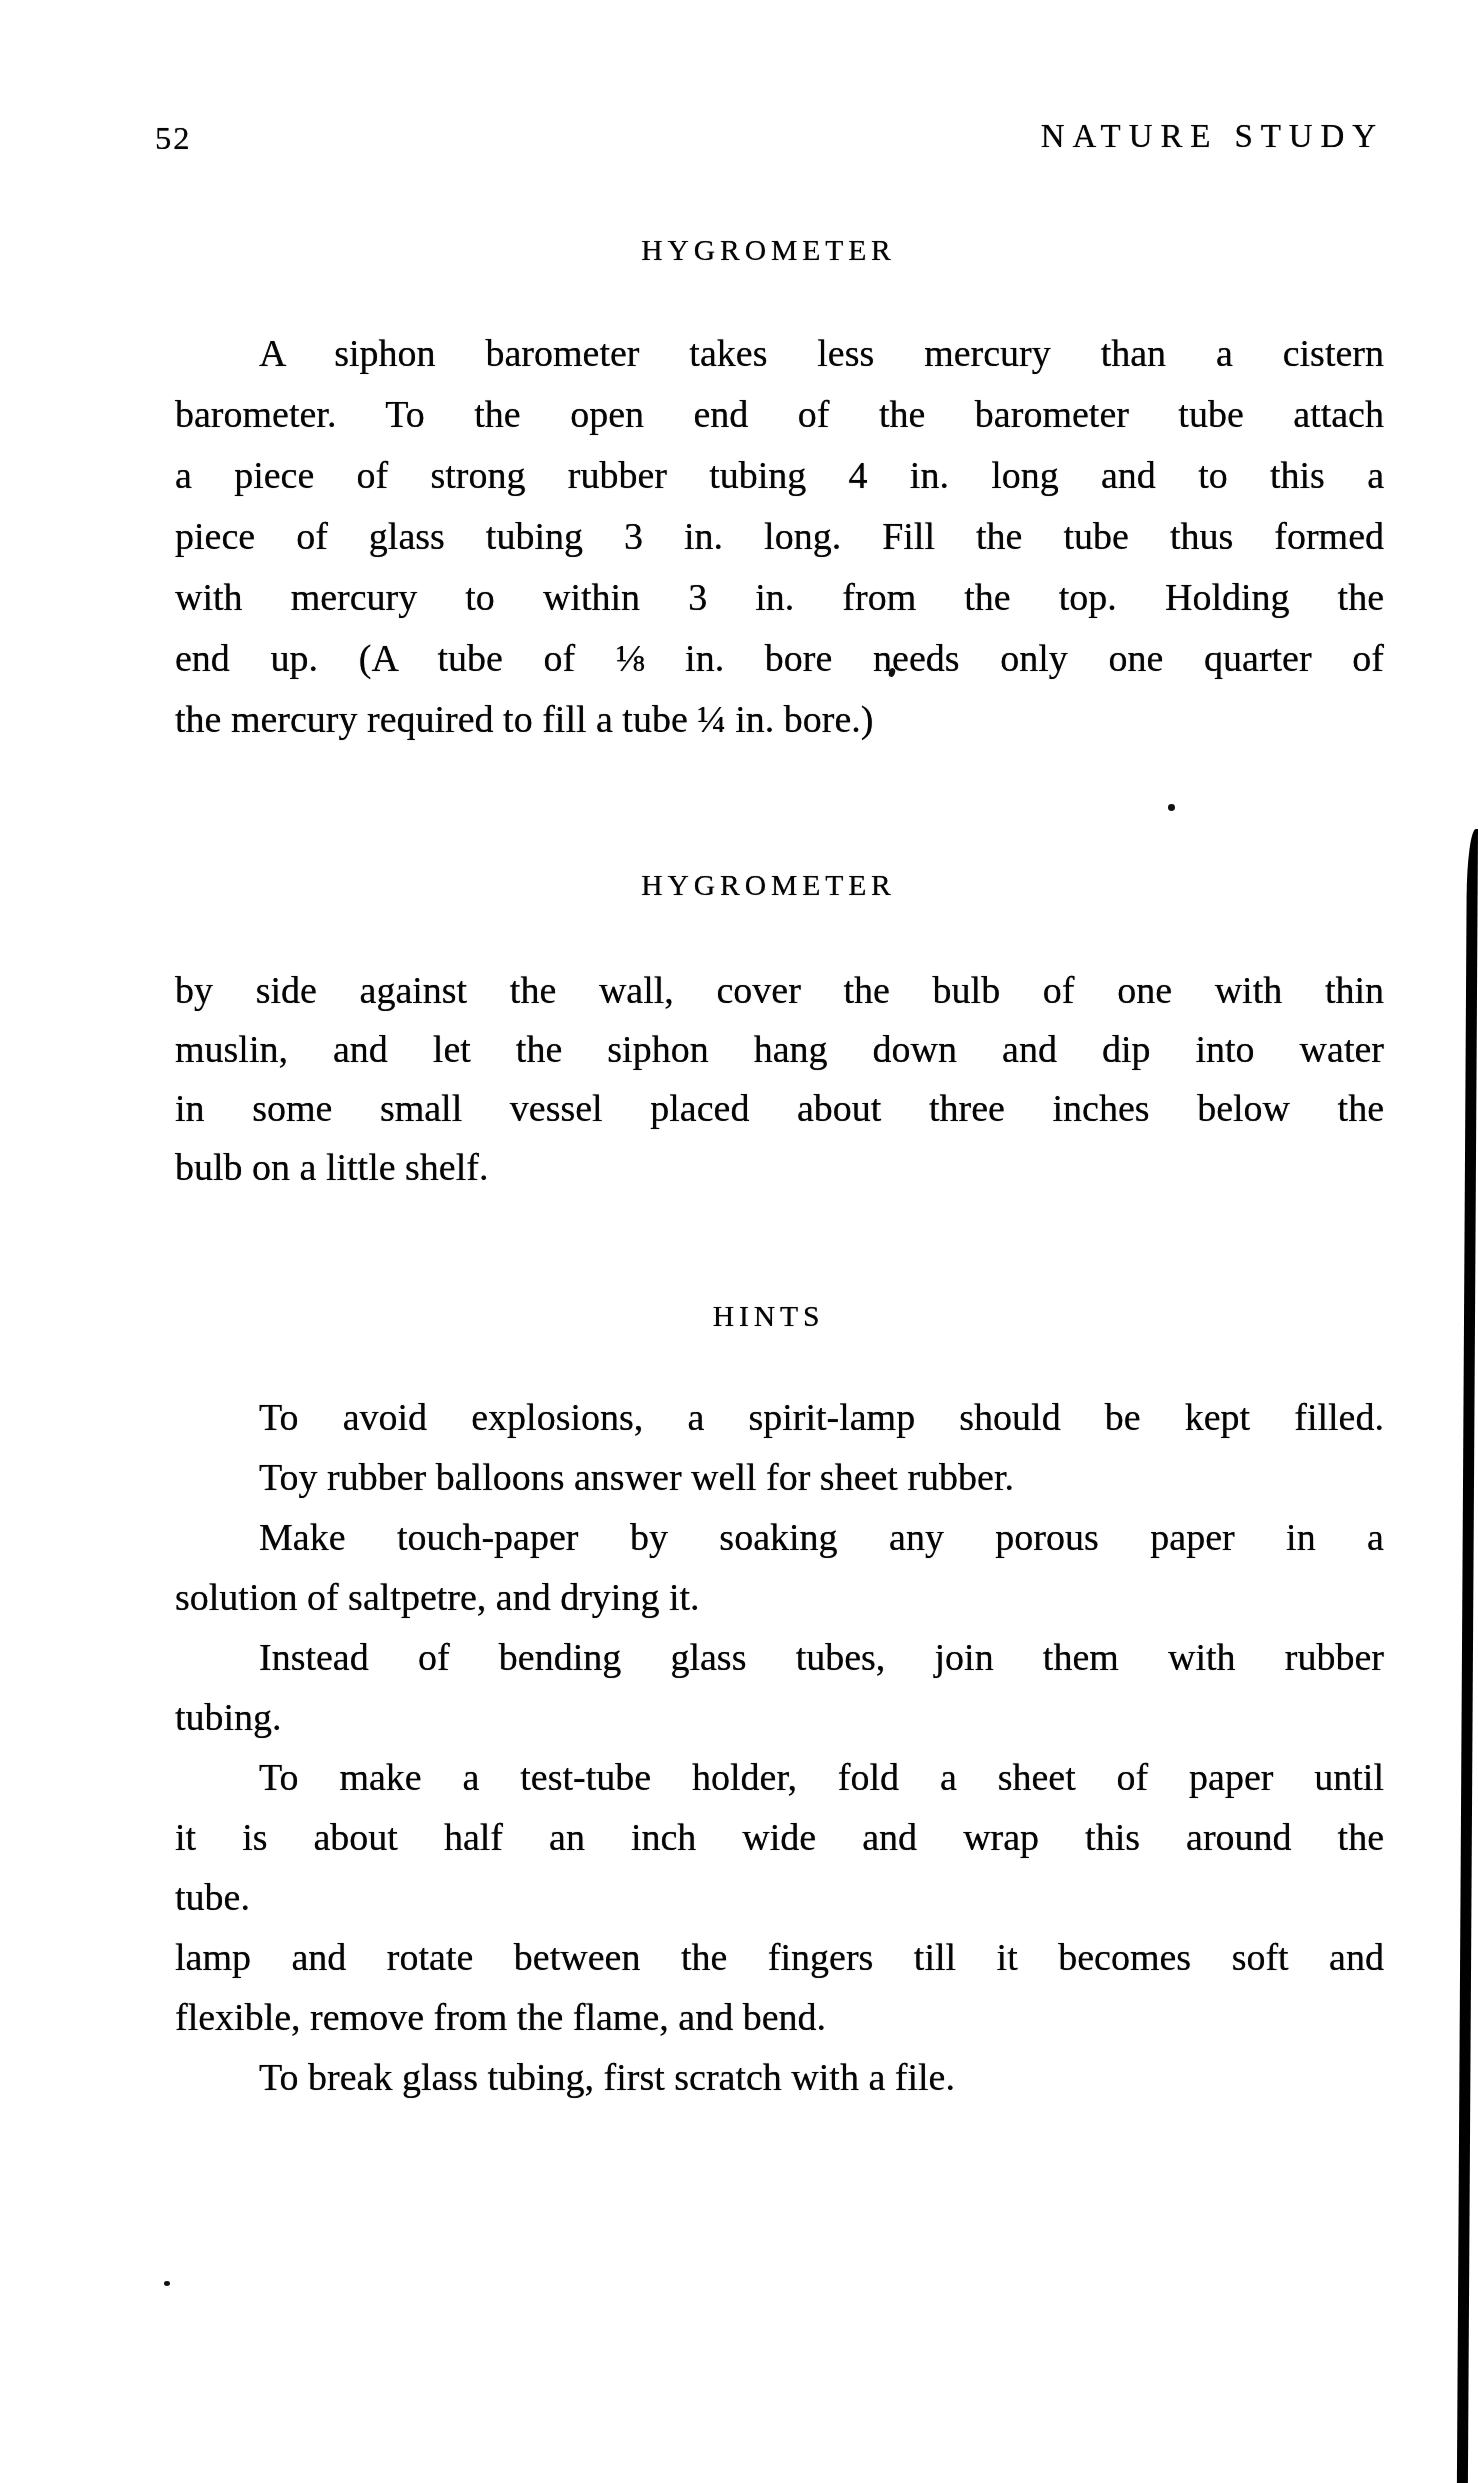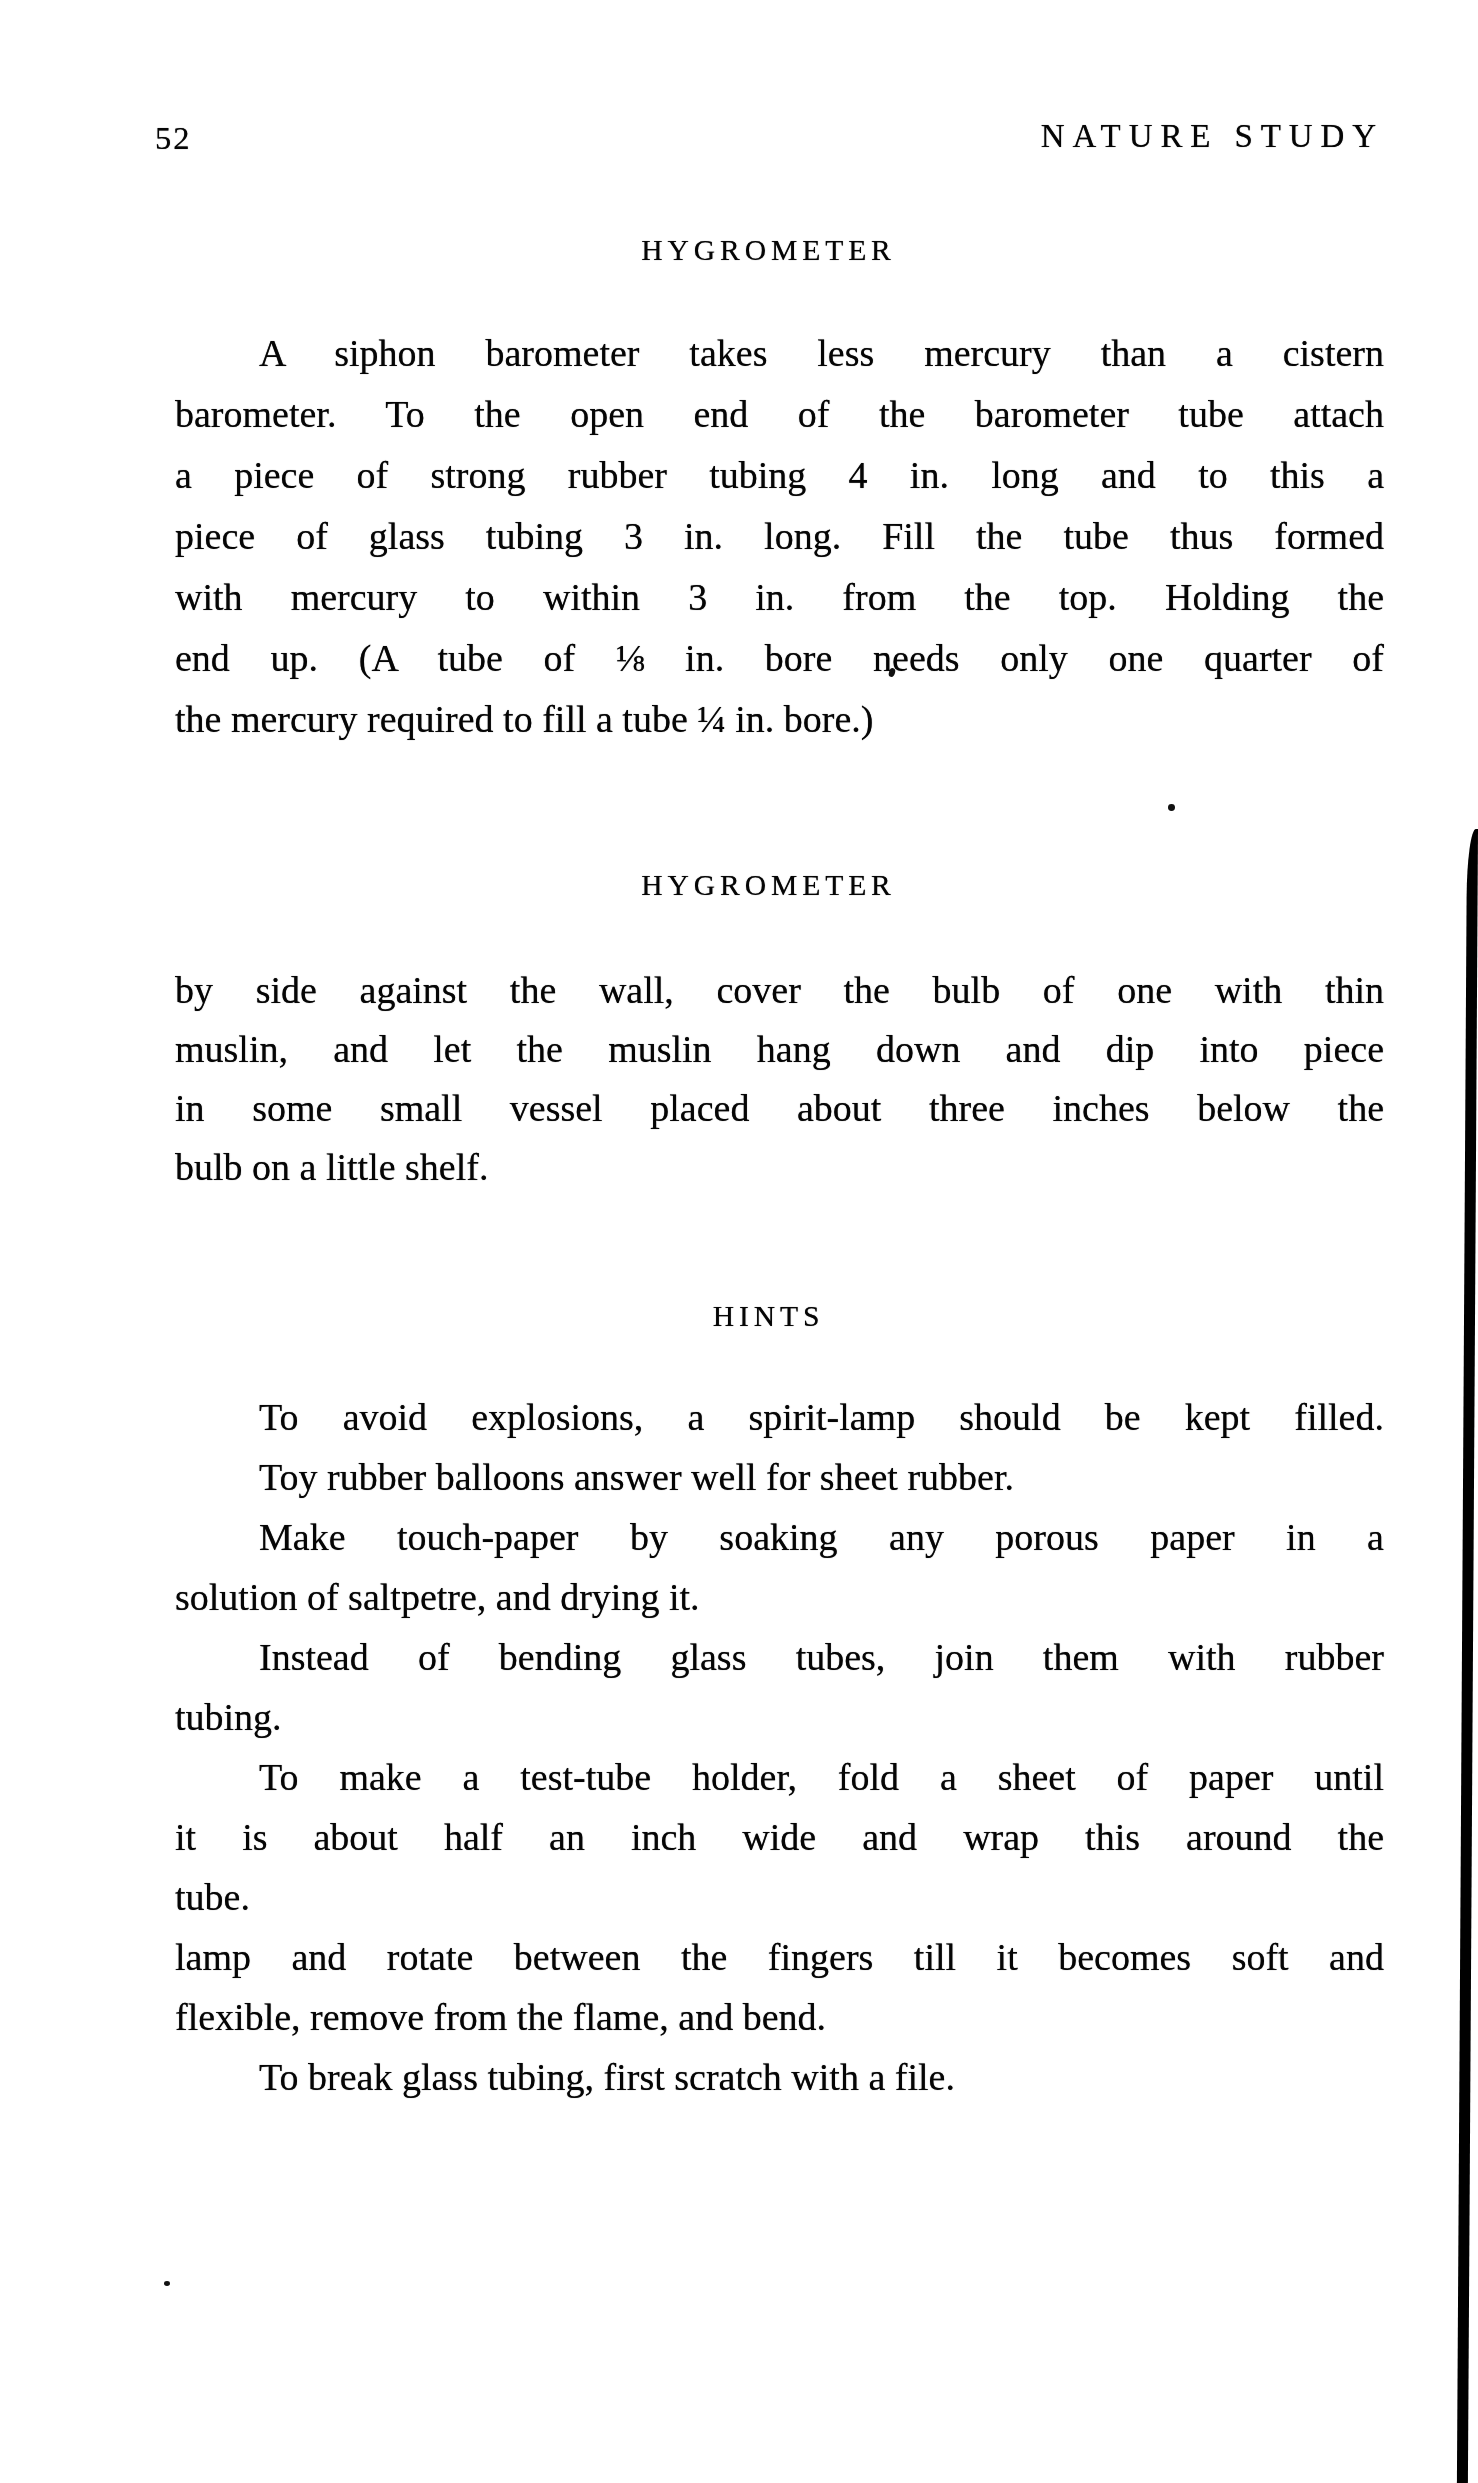--- a/index.html
+++ b/index.html
@@ -68,21 +68,21 @@
     <div class="line txt j">piece of glass tubing 3 in. long. Fill the tube thus formed</div>
     <div class="line txt j">with mercury to within 3 in. from the top. Holding the</div>
     <div class="line txt j">end up. (A tube of ⅛ in. bore needs only one quarter of</div>
     <div class="line txt l">the mercury required to fill a tube ¼ in. bore.)</div>
   </div>
 
   <div id="h-hygrometer" class="heading txt">HYGROMETER</div>
 
   <div id="para-hygrometer" class="col">
     <div class="line txt j">by side against the wall, cover the bulb of one with thin</div>
-    <div class="line txt j">muslin, and let the muslin hang down and dip into piece</div>
+    <div class="line txt j">muslin, and let the siphon hang down and dip into water</div>
     <div class="line txt j">in some small vessel placed about three inches below the</div>
     <div class="line txt l">bulb on a little shelf.</div>
   </div>
 
   <div id="h-hints" class="heading txt">HINTS</div>
 
   <div id="hints-block" class="col">
     <div class="line txt j ind">To avoid explosions, a spirit-lamp should be kept filled.</div>
     <div class="line txt l ind">Toy rubber balloons answer well for sheet rubber.</div>
     <div class="line txt j ind">Make touch-paper by soaking any porous paper in a</div>

